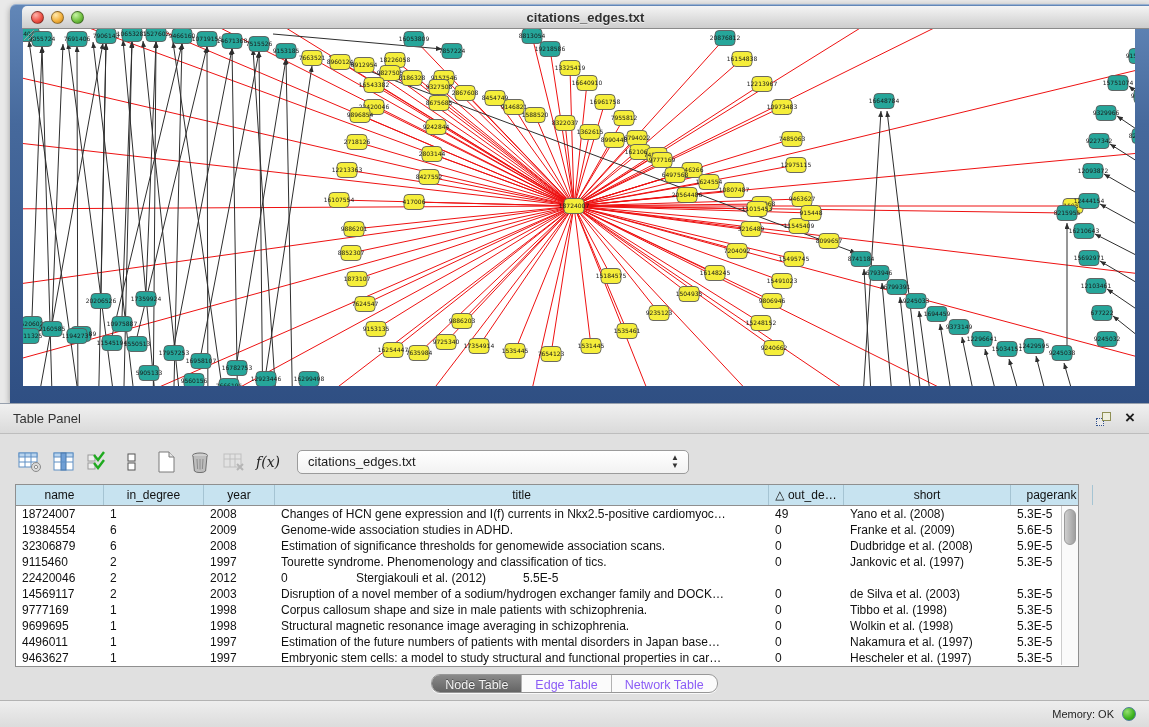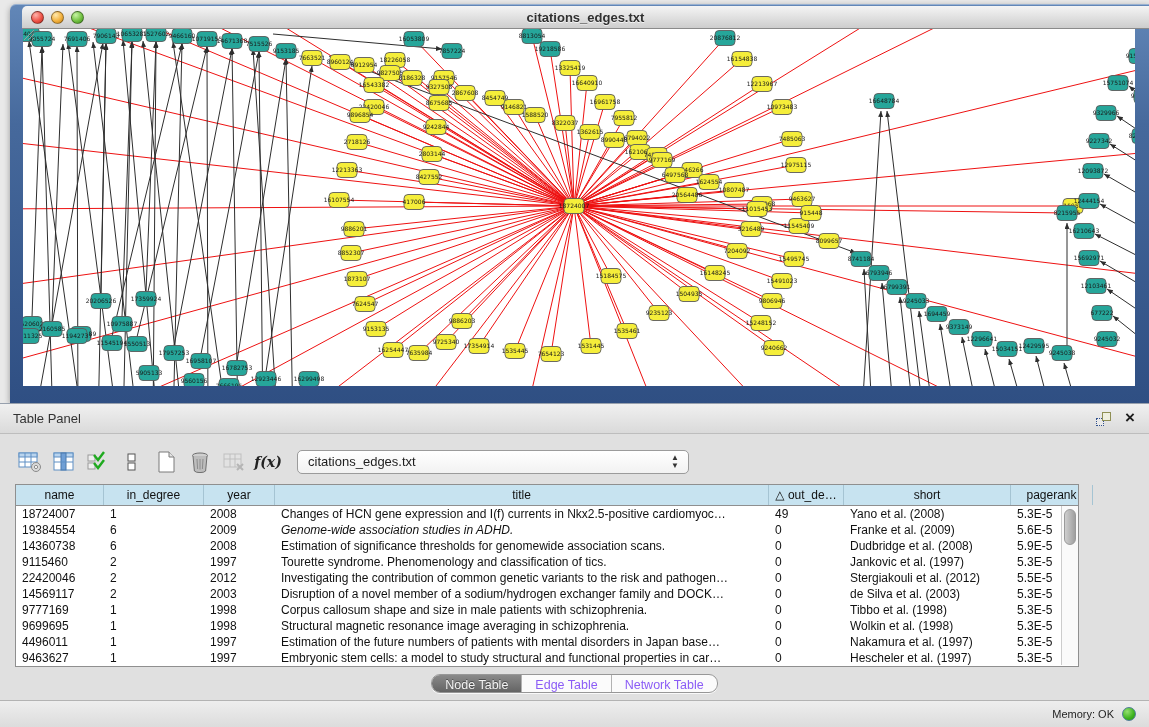--- a/index.html
+++ b/index.html
@@ -49,21 +49,21 @@
     background:linear-gradient(#f0f0f0,#dadada); border-bottom:1px solid #bdbdbd;
   }
   .panel-title { position:absolute; left:13px; top:7px; font-size:13px; color:#333; }
   .float-btn { position:absolute; right:38px; top:8px; width:15px; height:14px; }
   .float-btn .sq1 { position:absolute; left:0; bottom:0; width:8px; height:8px; border:1px dotted #31508c; background:#e9e9e9;}
   .float-btn .sq2 { position:absolute; right:0; top:0; width:9px; height:9px; border:1px solid #8f8f55; background:#efefdf;}
   .close-btn { position:absolute; right:14px; top:4px; font-size:17px; font-weight:bold; color:#1c1c1c; line-height:20px; cursor:default;}
 
   .toolbar { position:absolute; left:15px; top:42px; height:32px; display:flex; align-items:center; gap:4px; }
   .tbtn { width:30px; height:28px; display:flex; align-items:center; justify-content:center; border-radius:4px; }
-  .fx-glyph { font-family:"DejaVu Serif", serif; font-style:italic; font-size:14px; color:#222;font-weight:bold; }
+  .fx-glyph { font-family:"DejaVu Serif", serif; font-style:italic; font-size:14px; color:#222; }
   .table-chooser {
     position:relative; width:392px; height:24px; margin-left:10px;
     background:linear-gradient(#ffffff,#f2f2f2); border:1px solid #9b9b9b; border-radius:5px;
     font-size:13px; color:#1d1d1d; line-height:22px; padding-left:10px;
   }
   .spinner { position:absolute; right:9px; top:3px; display:flex; flex-direction:column; line-height:8px; font-size:8px; color:#333; }
 
   .grid-table { position:absolute; left:15px; top:80px; width:1064px; }
   .thead { display:flex; height:22px; background:#c7e3f0; border:1px solid #8f8f8f; }
   .th {
@@ -927,48 +927,47 @@
             <div class="td" style="width: 71px;">2008</div>
             <div class="td" style="width: 494px;">Changes of HCN gene expression and I(f) currents in Nkx2.5-positive cardiomyoc…</div>
             <div class="td" style="width: 75px;">49</div>
             <div class="td" style="width: 167px;">Yano et al. (2008)</div>
             <div class="td" style="width: 82px;">5.3E-5</div>
           </div>
           <div class="tr">
             <div class="td" style="width: 88px;">19384554</div>
             <div class="td" style="width: 100px;">6</div>
             <div class="td" style="width: 71px;">2009</div>
-            <div class="td" style="width: 494px; font-style: italic;">Genome-wide association studies in ADHD.</div>
+            <div class="td" style="width: 494px;">Genome-wide association studies in ADHD.</div>
             <div class="td" style="width: 75px;">0</div>
             <div class="td" style="width: 167px;">Franke et al. (2009)</div>
             <div class="td" style="width: 82px;">5.6E-5</div>
           </div>
           <div class="tr">
-            <div class="td" style="width: 88px;">14360738</div>
+            <div class="td" style="width: 88px;">32306879</div>
             <div class="td" style="width: 100px;">6</div>
             <div class="td" style="width: 71px;">2008</div>
             <div class="td" style="width: 494px;">Estimation of significance thresholds for genomewide association scans.</div>
             <div class="td" style="width: 75px;">0</div>
             <div class="td" style="width: 167px;">Dudbridge et al. (2008)</div>
             <div class="td" style="width: 82px;">5.9E-5</div>
           </div>
           <div class="tr">
             <div class="td" style="width: 88px;">9115460</div>
             <div class="td" style="width: 100px;">2</div>
             <div class="td" style="width: 71px;">1997</div>
             <div class="td" style="width: 494px;">Tourette syndrome. Phenomenology and classification of tics.</div>
             <div class="td" style="width: 75px;">0</div>
             <div class="td" style="width: 167px;">Jankovic et al. (1997)</div>
             <div class="td" style="width: 82px;">5.3E-5</div>
           </div>
           <div class="tr">
             <div class="td" style="width: 88px;">22420046</div>
             <div class="td" style="width: 100px;">2</div>
             <div class="td" style="width: 71px;">2012</div>
-            <div class="td" style="width: 494px;">Investigating the contribution of common genetic variants to the risk and pathogen…</div>
             <div class="td" style="width: 75px;">0</div>
             <div class="td" style="width: 167px;">Stergiakouli et al. (2012)</div>
             <div class="td" style="width: 82px;">5.5E-5</div>
           </div>
           <div class="tr">
             <div class="td" style="width: 88px;">14569117</div>
             <div class="td" style="width: 100px;">2</div>
             <div class="td" style="width: 71px;">2003</div>
             <div class="td" style="width: 494px;">Disruption of a novel member of a sodium/hydrogen exchanger family and DOCK…</div>
             <div class="td" style="width: 75px;">0</div>

